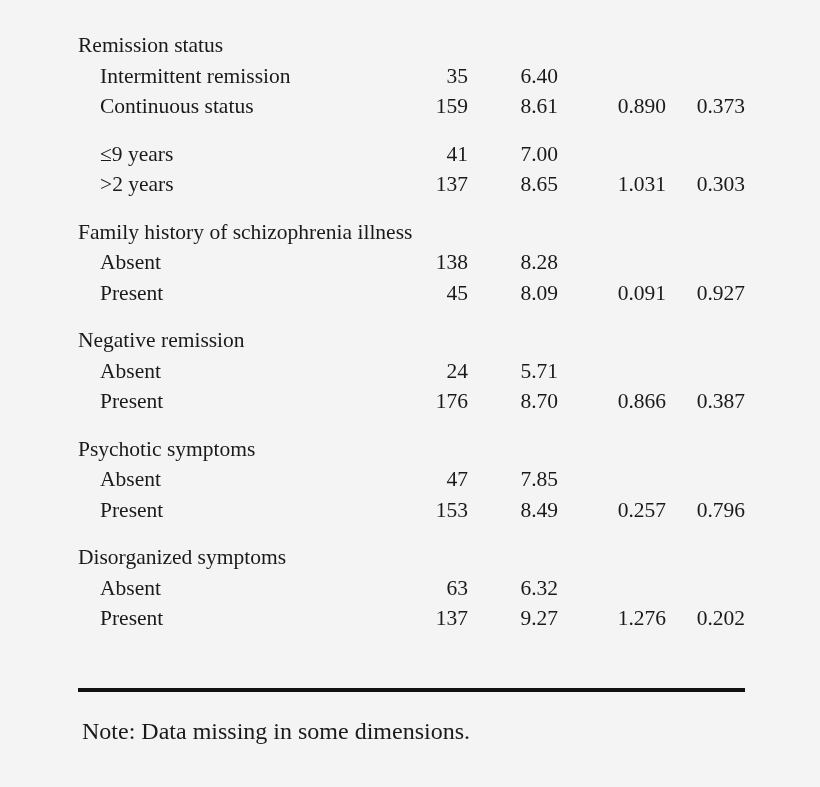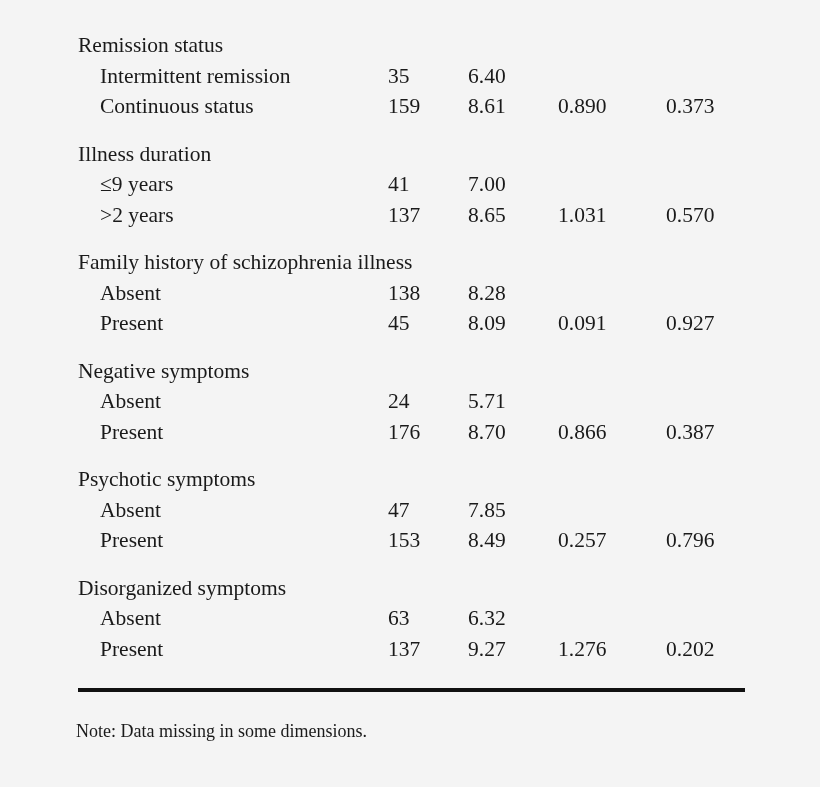--- a/index.html
+++ b/index.html
@@ -35,21 +35,21 @@
     font-size: 21.5px;
   }
   
   col.c-label { width: 310px; }
   col.c-n     { width: 80px; }
   col.c-mean  { width: 90px; }
   col.c-stat  { width: 108px; }
   col.c-p     { width: 79px; }
 
   td.label   { text-align: left; }
-  td.num     { text-align: left; font-family: Liberation Serif, serif; }
+  td.num     { text-align: right; font-family: Liberation Serif, serif; }
 
   tr.group-head td.label {
     padding-left: 0;
   }
   tr.sub-row td.label {
     padding-left: 22px;
     margin-top: 27px;
   }
   
   tr.spacer td {
@@ -60,23 +60,23 @@
   .rule {
     position: absolute;
     left: 78px;
     width: 667px;
     height: 4px;
     background: #111111;
     top: 688px;
   }
   .note {
     position: absolute;
-    left: 76px;
+    left: 82px;
     top: 717px;
-    font-size: 18px;
+    font-size: 24px;
     line-height: 28px;
     color: #1a1a1a;
     white-space: nowrap;
   }
 </style>
 </head>
 <body>
 
 <div class="table-wrap">
 
@@ -102,36 +102,33 @@
         <tr class="sub-row">
           <td class="label">Continuous status</td>
           <td class="num">159</td>
           <td class="num">8.61</td>
           <td class="num">0.890</td>
           <td class="num">0.373</td>
         </tr>
         <tr class="spacer">
           <td colspan="5"></td>
         </tr>
-        <tr class="group-head">
-          <td class="label" colspan="5">Illness duration</td>
-        </tr>
         <tr class="sub-row">
           <td class="label">≤9 years</td>
           <td class="num">41</td>
           <td class="num">7.00</td>
           <td class="num"></td>
           <td class="num"></td>
         </tr>
         <tr class="sub-row">
           <td class="label">&gt;2 years</td>
           <td class="num">137</td>
           <td class="num">8.65</td>
           <td class="num">1.031</td>
-          <td class="num">0.570</td>
+          <td class="num">0.303</td>
         </tr>
         <tr class="spacer">
           <td colspan="5"></td>
         </tr>
         <tr class="group-head">
           <td class="label" colspan="5">Family history of schizophrenia illness</td>
         </tr>
         <tr class="sub-row">
           <td class="label">Absent</td>
           <td class="num">138</td>
@@ -143,21 +140,21 @@
           <td class="label">Present</td>
           <td class="num">45</td>
           <td class="num">8.09</td>
           <td class="num">0.091</td>
           <td class="num">0.927</td>
         </tr>
         <tr class="spacer">
           <td colspan="5"></td>
         </tr>
         <tr class="group-head">
-          <td class="label" colspan="5">Negative symptoms</td>
+          <td class="label" colspan="5">Negative remission</td>
         </tr>
         <tr class="sub-row">
           <td class="label">Absent</td>
           <td class="num">24</td>
           <td class="num">5.71</td>
           <td class="num"></td>
           <td class="num"></td>
         </tr>
         <tr class="sub-row">
           <td class="label">Present</td>

